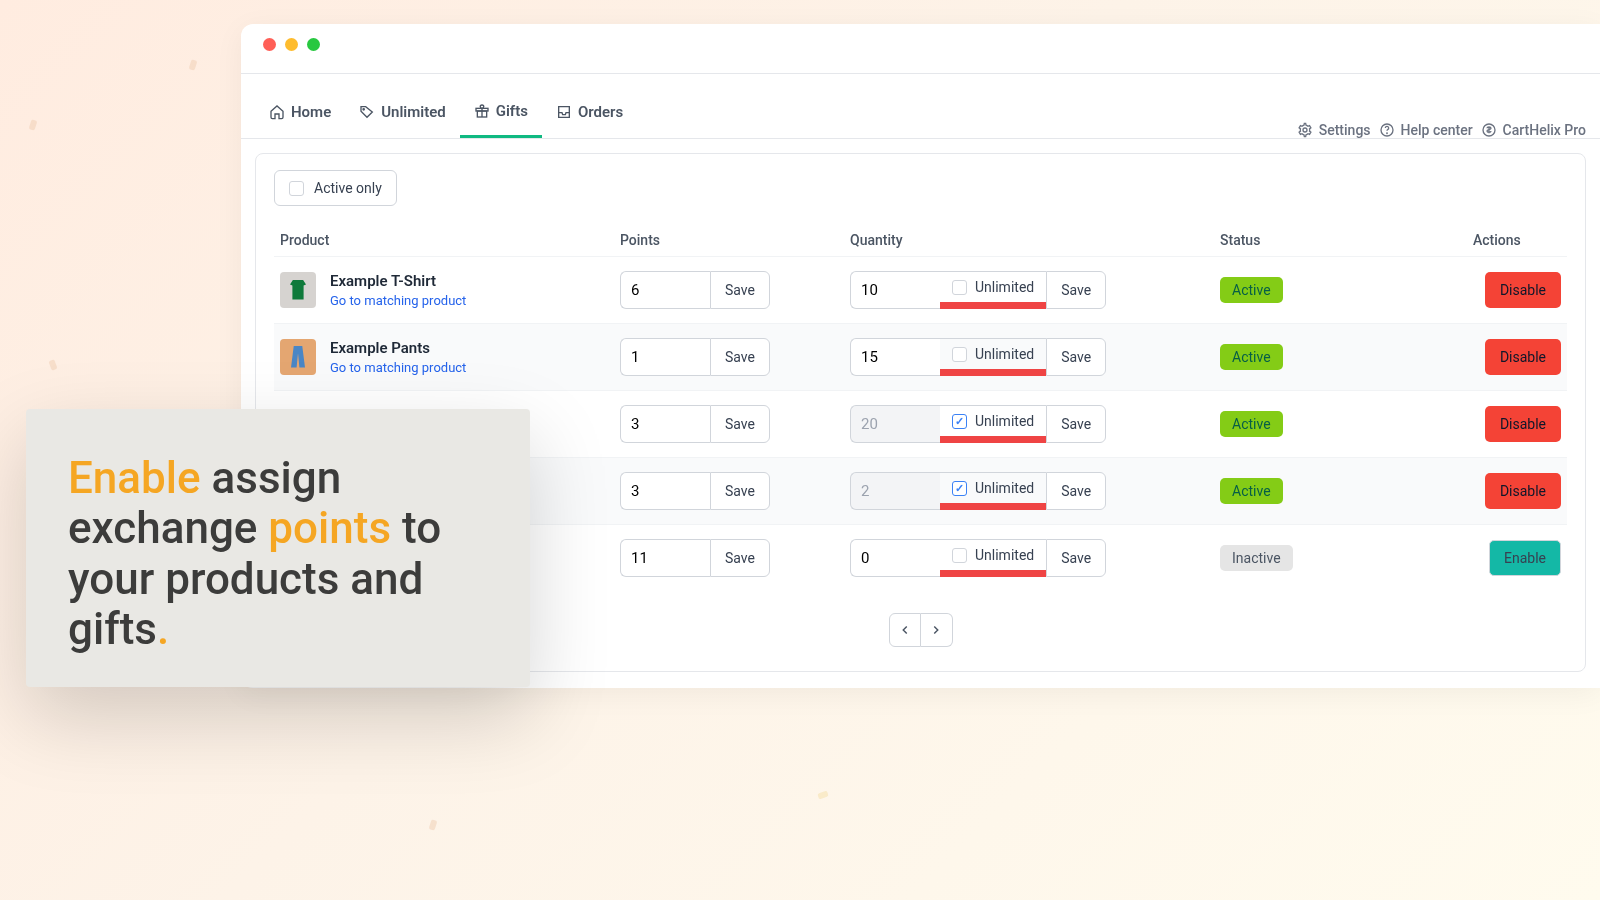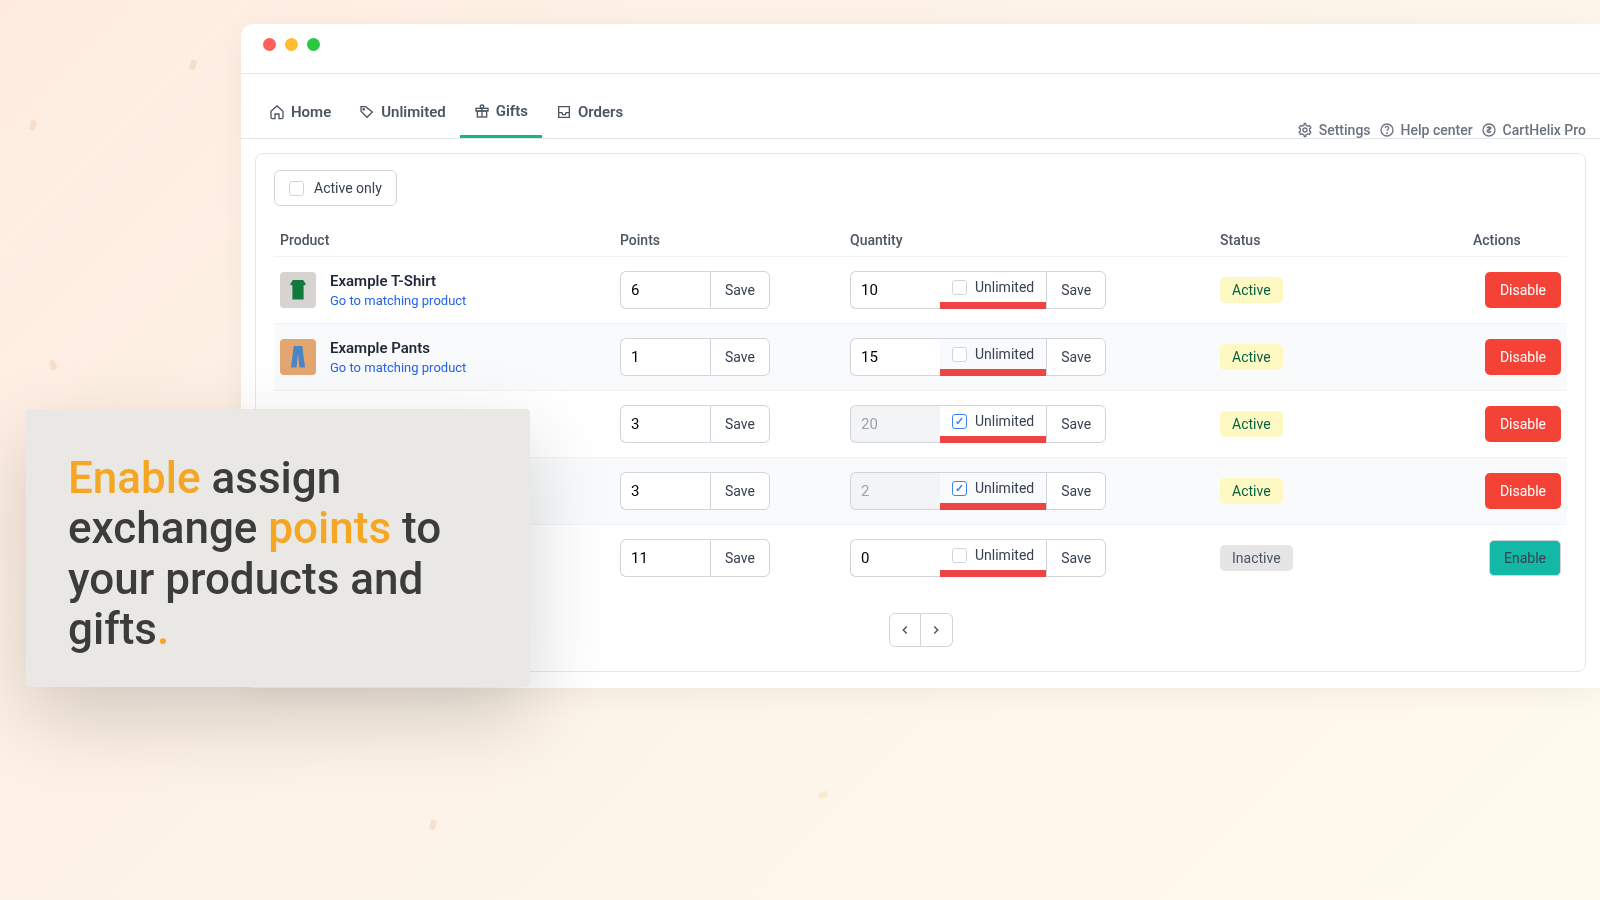--- a/index.html
+++ b/index.html
@@ -70,24 +70,24 @@
 
   .num-in{height:38px; width:90px; border:1px solid #d1d5db; border-right:none; border-radius:6px 0 0 6px;
     padding:0 10px; font-size:15px;}
   .num-in[disabled]{background:#f3f4f6; color:#9ca3af;}
   .save-btn{height:38px; border:1px solid #d1d5db; border-radius:0 6px 6px 0; background:#fff;
     padding:0 14px; font-size:14px; color:#374151;}
   .qty-wrap{display:flex; align-items:flex-start;}
   .qty-chk{height:38px; display:flex; align-items:center; gap:8px; padding:0 12px; border-top:1px solid #d1d5db;
     border-bottom:7px solid #ef4444; font-size:14px; color:#374151;}
   .status-badge{display:inline-block; padding:5px 12px; border-radius:5px; font-size:14px;}
-  .status-badge.active{background:#fef9c3; color:#065f46;}
+  .status-badge.active{background:#84cc16; color:#065f46;}
   .status-badge.inactive{background:#e5e5e5; color:#4b5563;}
   .act-btn{height:36px; padding:0 14px; border-radius:5px; font-size:14px; border:1px solid transparent;}
-  .act-btn.disable{background:#f44336; color:#ffffff;}
+  .act-btn.disable{background:#f44336; color:#0f172a;}
   .act-btn.enable{background:#14b8a6; color:#374151; border-color:#d1d5db;}
 
   .pager{display:flex; justify-content:center; gap:0; margin-top:22px;}
   .pg{width:32px;height:34px;border:1px solid #d1d5db;background:#fff;display:flex;align-items:center;justify-content:center;color:#4b5563;}
   .pg:first-child{border-radius:6px 0 0 6px;} .pg:last-child{border-radius:0 6px 6px 0; border-left:none;}
 
   
   .callout{
     position:absolute; left:26px; top:409px; width:504px; height:278px;
     background:#e9e8e4; border-radius:4px; padding:44px 42px;

